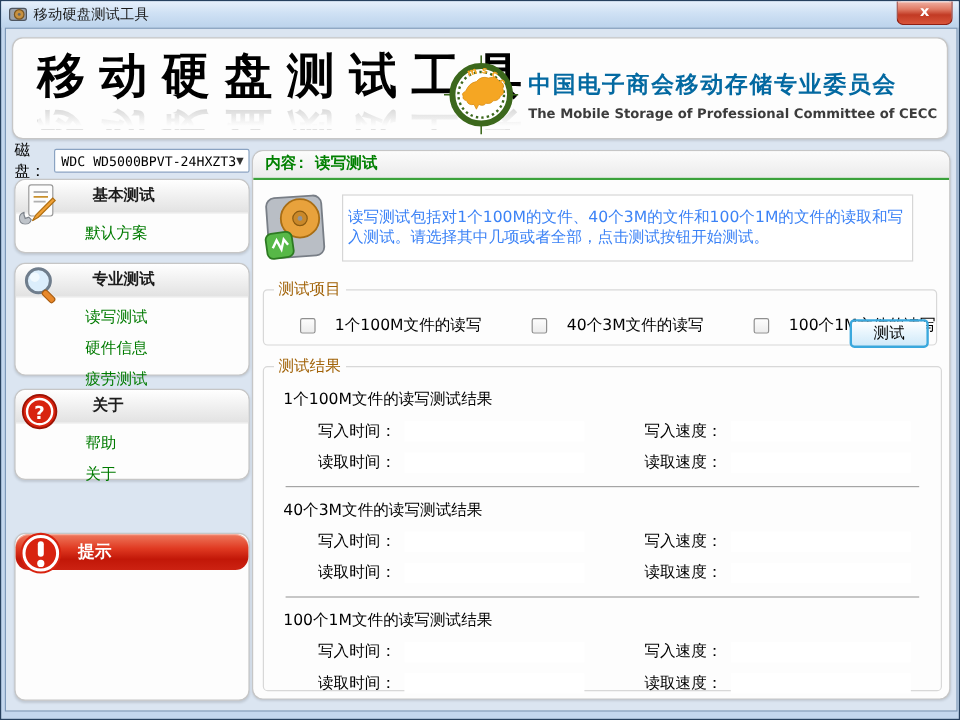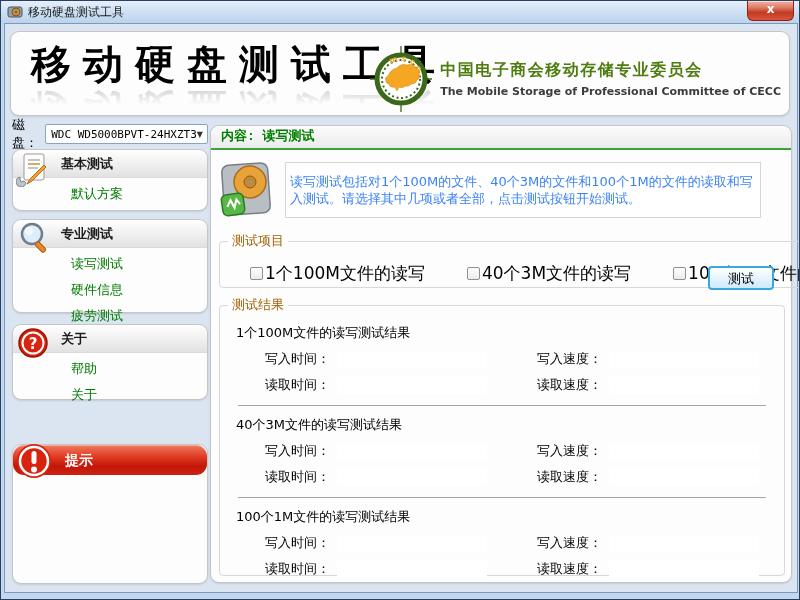--- a/index.html
+++ b/index.html
@@ -13,46 +13,46 @@
   .client{position:absolute;left:3px;top:22px;width:794px;height:570px;background:#dbe5f1;border:1px solid #7d99b9;box-sizing:border-box;}
   .panel{position:absolute;background:#fdfdfd;border:1px solid #c6c6c6;border-radius:9px;box-shadow:0 1px 2px rgba(0,0,0,.12);box-sizing:border-box;}
   
   .hdr{left:5px;top:7px;width:780px;height:85px;}
   .bigtitle{position:absolute;left:20px;top:10px;font-size:40px;font-weight:bold;color:#000;letter-spacing:12px;white-space:nowrap;line-height:1.1;}
   .reflectwrap{position:absolute;left:20px;top:56px;height:20px;overflow:hidden;width:420px;}
   .reflect{transform:scaleY(-1);opacity:.3;font-size:40px;font-weight:bold;letter-spacing:12px;white-space:nowrap;line-height:1.1;color:#000;}
   .reflectcover{position:absolute;inset:0;background:linear-gradient(to bottom,rgba(253,253,253,.45),#fdfdfd 85%);}
   .org{position:absolute;right:8px;top:14px;display:flex;align-items:center;gap:8px;}
   .orgtext{display:flex;flex-direction:column;align-items:flex-start;}
-  .orgcn{font-size:16px;font-weight:bold;color:#4d7c0f;letter-spacing:1.5px;white-space:nowrap;font-family:Liberation Serif, serif;}
+  .orgcn{font-size:19px;font-weight:bold;color:#0369a1;letter-spacing:1.5px;white-space:nowrap;font-family:Liberation Serif, serif;}
   .orgen{font-size:11px;font-weight:bold;color:#3c3c3c;white-space:nowrap;margin-top:4px;}
   
   .diskrow{position:absolute;left:7px;top:99px;width:196px;height:22px;display:flex;align-items:center;font-size:13px;color:#000;}
   .combo{margin-left:5px;flex:1;height:20px;background:#fff;border:1px solid #8aa3c2;border-radius:2px;display:flex;align-items:center;justify-content:space-between;padding:0 4px 0 5px;box-sizing:border-box;cursor:pointer;}
   .combo .val{font-family:"DejaVu Sans Mono","Liberation Mono",monospace;font-size:11px;color:#000;white-space:nowrap;}
   .combo .arr{font-size:8px;color:#333;}
-  .phead{position:relative;height:27px;border-bottom:1px solid #dadada;border-radius:9px 9px 0 0;background:linear-gradient(#ffffff,#efefef 55%,#e2e2e2);font-weight:bold;font-size:13px;line-height:27px;padding-left:48px;color:#1c1c1c;}
+  .phead{position:relative;height:27px;border-bottom:1px solid #dadada;border-radius:9px 9px 0 0;background:linear-gradient(#ffffff,#efefef 55%,#e2e2e2);font-weight:bold;font-size:13px;line-height:27px;padding-left:64px;color:#1c1c1c;}
   .picon{position:absolute;left:3px;top:1px;}
   .plinks{padding:7px 0 0 58px;}
   .slink{display:block;color:#007b00;font-size:13px;margin-bottom:8px;cursor:pointer;}
   .p-basic{left:7px;top:125px;width:196px;height:62px;}
   .p-pro{left:7px;top:195px;width:196px;height:94px;}
   .p-about{left:7px;top:300px;width:196px;height:76px;}
   .p-notice{left:7px;top:420px;width:196px;height:140px;}
   .rhead{position:relative;height:30px;border-radius:11px;background:linear-gradient(#ef7a5e,#e03a22 40%,#c21708 70%,#cc2212);color:#fff;font-weight:bold;font-size:14px;line-height:30px;padding-left:52px;box-shadow:inset 0 1px 0 rgba(255,255,255,.4);}
   
   .mainp{left:205px;top:101px;width:582px;height:458px;}
   .chead{height:22px;background:linear-gradient(#fcfcfc,#ebebeb);border-bottom:2px solid #3ba13b;border-radius:9px 9px 0 0;color:#008000;font-weight:bold;font-size:13px;line-height:22px;padding-left:10px;font-family:Liberation Mono, monospace;}
   .descicon{position:absolute;left:8px;top:34px;}
   .desctext{position:absolute;left:74px;top:36px;width:466px;font-size:13px;line-height:17px;color:#3b82f6;border:1px solid #d6d6d6;background:#fff;padding:10px 4px;}
   fieldset{position:absolute;border:1px solid #d8d8d8;border-radius:4px;margin:0;padding:0;background:transparent;}
   legend{font-size:13px;color:#a16207;padding:0 4px;margin-left:8px;}
   .fs-items{left:8px;top:106px;width:482px;height:54px;}
   .opts{display:flex;align-items:center;padding:12px 0 0 30px;gap:42px;}
-  .opt{display:flex;align-items:center;gap:2px;font-size:17px;color:#000;cursor:pointer;white-space:nowrap;}
+  .opt{display:flex;align-items:center;gap:16px;font-size:13px;color:#000;cursor:pointer;white-space:nowrap;}
   .cb{width:13px;height:13px;border:1px solid #8f8f8f;background:linear-gradient(#fdfdfd,#ececec);border-radius:2px;box-sizing:border-box;}
   .testbtn{position:absolute;left:497px;top:140px;width:66px;height:24px;border:2px solid #3aa8dd;border-radius:4px;background:linear-gradient(#ffffff,#e8f5fd 45%,#cfe9f9);font-size:13px;color:#000;text-align:center;line-height:20px;box-sizing:border-box;cursor:pointer;font-family:inherit;}
   .fs-results{left:8px;top:170px;width:564px;height:278px;}
   .gtitle{margin:10px 0 0 16px;font-size:13px;color:#000;}
   .rrow{display:flex;align-items:center;margin:8px 0 0 45px;font-size:13px;color:#000;}
   .rlabel{width:72px;}
   .rval{width:150px;height:17px;background:#fff;}
   .rlabel2{width:72px;margin-left:50px;}
   .sep{border-top:1px solid #a5a5a5;margin:11px 18px 0 18px;height:0;}
 </style>

